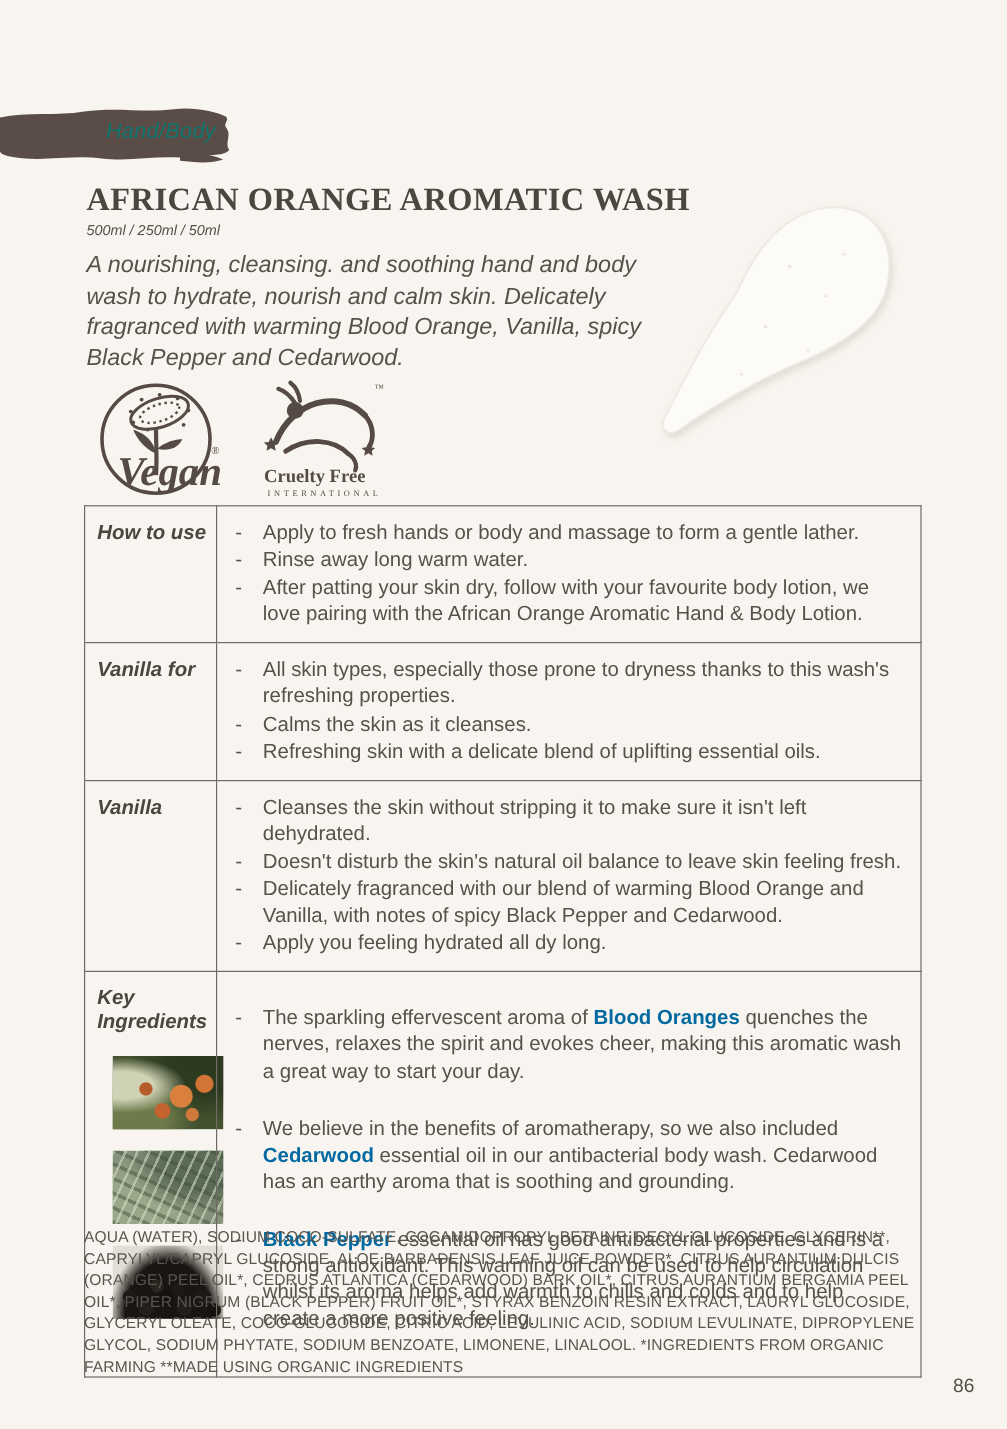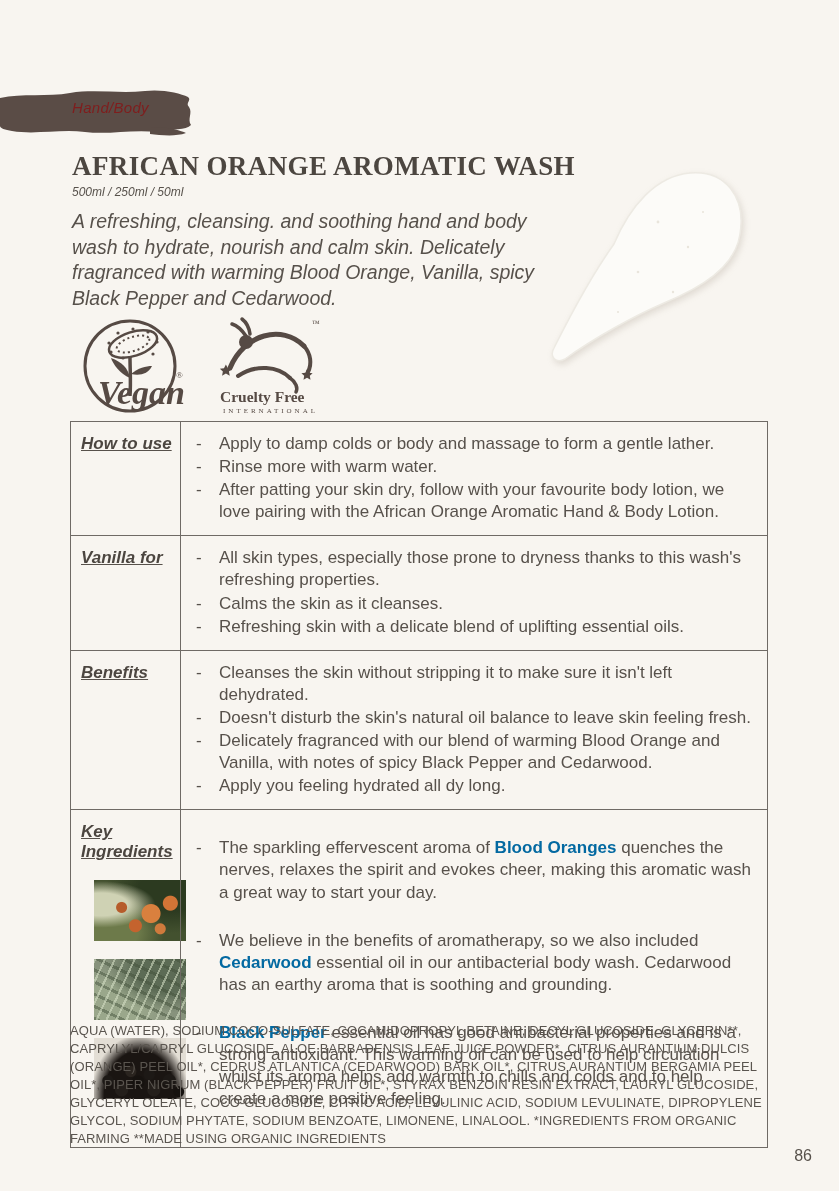--- a/index.html
+++ b/index.html
@@ -8,21 +8,21 @@
   .page {
     position:relative; width:839px; height:1191px; margin:0 auto;
     background:#f8f5f0; overflow:hidden; color:#57514b;
   }
 
   
   .brush-tag { position:absolute; left:0; top:88px; width:196px; height:50px; }
   .brush-tag svg { position:absolute; left:0; top:0; }
   .brush-label {
     position:absolute; left:72px; top:11px; width:108px;
-    color:#7f1d1d; font-size:15px; font-style:italic; letter-spacing:0.3px;
+    color:#0f766e; font-size:18px; font-style:italic; letter-spacing:0.3px;text-align:right;
   }
 
   
   .title {
     position:absolute; left:72px; top:151px; width:560px;
     font-size:27px; font-weight:bold; letter-spacing:0.4px; color:#4c4640;font-family:Liberation Serif, serif;
   }
   .sizes {
     position:absolute; left:72px; top:185px;
     font-size:12px; font-style:italic; color:#57514b;
@@ -39,21 +39,21 @@
   
   .smear { position:absolute; left:538px; top:152px; width:235px; height:220px; }
 
   
   table.info-table {
     position:absolute; left:70px; top:421px; width:698px;
     border-collapse:collapse; table-layout:fixed;
     font-size:17px; color:#57514b;
   }
   .info-table td { border:1px solid #6f6a65; vertical-align:top; }
-  .info-table .label-cell { width:110px; padding:12px 6px 12px 10px;text-decoration:underline; }
+  .info-table .label-cell { width:110px; padding:12px 6px 12px 10px; }
   .row-label { font-weight:bold; font-style:italic; color:#4c4640; font-size:17px; }
   .info-table .content-cell { padding:11px 14px 11px 12px; }
   .info-table tr:nth-child(1) td { height:92px; }
   .info-table tr:nth-child(2) td { height:95px; }
   .info-table tr:nth-child(3) td { height:133px; }
   .info-table tr:nth-child(4) td { height:281px; }
   .info-table tr:nth-child(4) .content-cell { padding-top:27px; }
   .dash-list { list-style:none; }
   .dash-list li { position:relative; padding-left:26px; margin-bottom:1px; line-height:1.3; }
   .dash-list li::before { content:"-"; position:absolute; left:3px; top:0; }
@@ -119,21 +119,21 @@
       <path fill="#5a4c46" d="M0,10 C22,5 48,9 70,5 C95,1 120,6 145,3 C162,1 180,5 188,9
         C192,12 185,15 189,19 C193,25 187,31 191,37 C186,43 172,40 158,44
         C130,41 110,47 85,44 C60,41 35,47 12,43 C5,42 0,40 0,38 Z"></path>
       <path fill="#5a4c46" d="M150,40 C165,38 180,42 186,45 C175,49 160,47 150,46 Z"></path>
     </svg>
     <div class="brush-label">Hand/Body</div>
   </div>
 
   <h1 class="title">AFRICAN ORANGE AROMATIC WASH</h1>
   <div class="sizes">500ml / 250ml / 50ml</div>
-  <p class="description">A refreshing, cleansing. and soothing hand and body wash to hydrate, nourish and calm skin. Delicately fragranced with warming Blood Orange, Vanilla, spicy Black Pepper and Cedarwood.</p>
+  <p class="description">A nourishing, cleansing. and soothing hand and body wash to hydrate, nourish and calm skin. Delicately fragranced with warming Blood Orange, Vanilla, spicy Black Pepper and Cedarwood.</p>
 
   <div class="logos">
     <div class="logo-box">
       <svg width="112" height="102" viewBox="0 0 112 102">
         <g fill="none" stroke="#564a44" stroke-width="3">
           <circle cx="52" cy="50" r="45"></circle>
           <ellipse cx="55" cy="28" rx="25" ry="12" transform="rotate(-18 55 28)" stroke-width="2.5"></ellipse>
           <ellipse cx="55" cy="28" rx="17" ry="7" transform="rotate(-18 55 28)" stroke-width="2" stroke-dasharray="2 3"></ellipse>
           <path d="M52,40 C52,55 53,65 52,80" stroke-width="3.5"></path>
         </g>
@@ -192,41 +192,41 @@
   </div>
 
   <table class="info-table">
     <tbody>
         <tr>
           <td class="label-cell">
             <div class="row-label">How to use</div>
           </td>
           <td class="content-cell">
             <ul class="dash-list">
-              <li>Apply to damp colds or body and massage to form a gentle lather.</li>
-              <li>Rinse more with warm water.</li>
+              <li>Apply to fresh hands or body and massage to form a gentle lather.</li>
+              <li>Rinse away long warm water.</li>
               <li>After patting your skin dry, follow with your favourite body lotion, we love pairing with the African Orange Aromatic Hand &amp; Body Lotion.</li>
             </ul>
           </td>
         </tr>
         <tr>
           <td class="label-cell">
             <div class="row-label">Vanilla for</div>
           </td>
           <td class="content-cell">
             <ul class="dash-list">
               <li>All skin types, especially those prone to dryness thanks to this wash's refreshing properties.</li>
               <li>Calms the skin as it cleanses.</li>
               <li>Refreshing skin with a delicate blend of uplifting essential oils.</li>
             </ul>
           </td>
         </tr>
         <tr>
           <td class="label-cell">
-            <div class="row-label">Benefits</div>
+            <div class="row-label">Vanilla</div>
           </td>
           <td class="content-cell">
             <ul class="dash-list">
               <li>Cleanses the skin without stripping it to make sure it isn't left dehydrated.</li>
               <li>Doesn't disturb the skin's natural oil balance to leave skin feeling fresh.</li>
               <li>Delicately fragranced with our blend of warming Blood Orange and Vanilla, with notes of spicy Black Pepper and Cedarwood.</li>
               <li>Apply you feeling hydrated all dy long.</li>
             </ul>
           </td>
         </tr>

